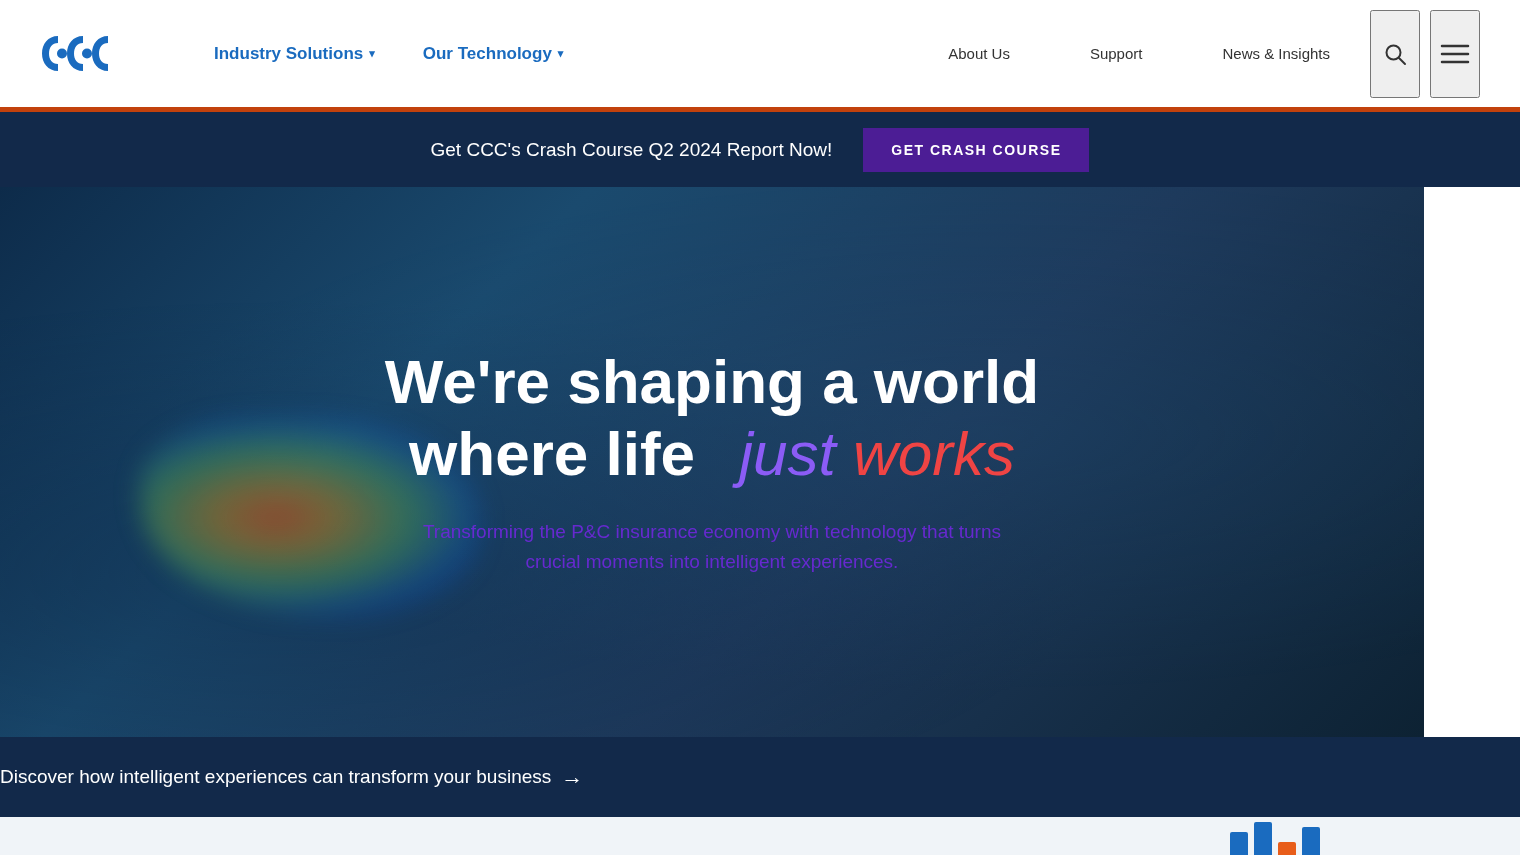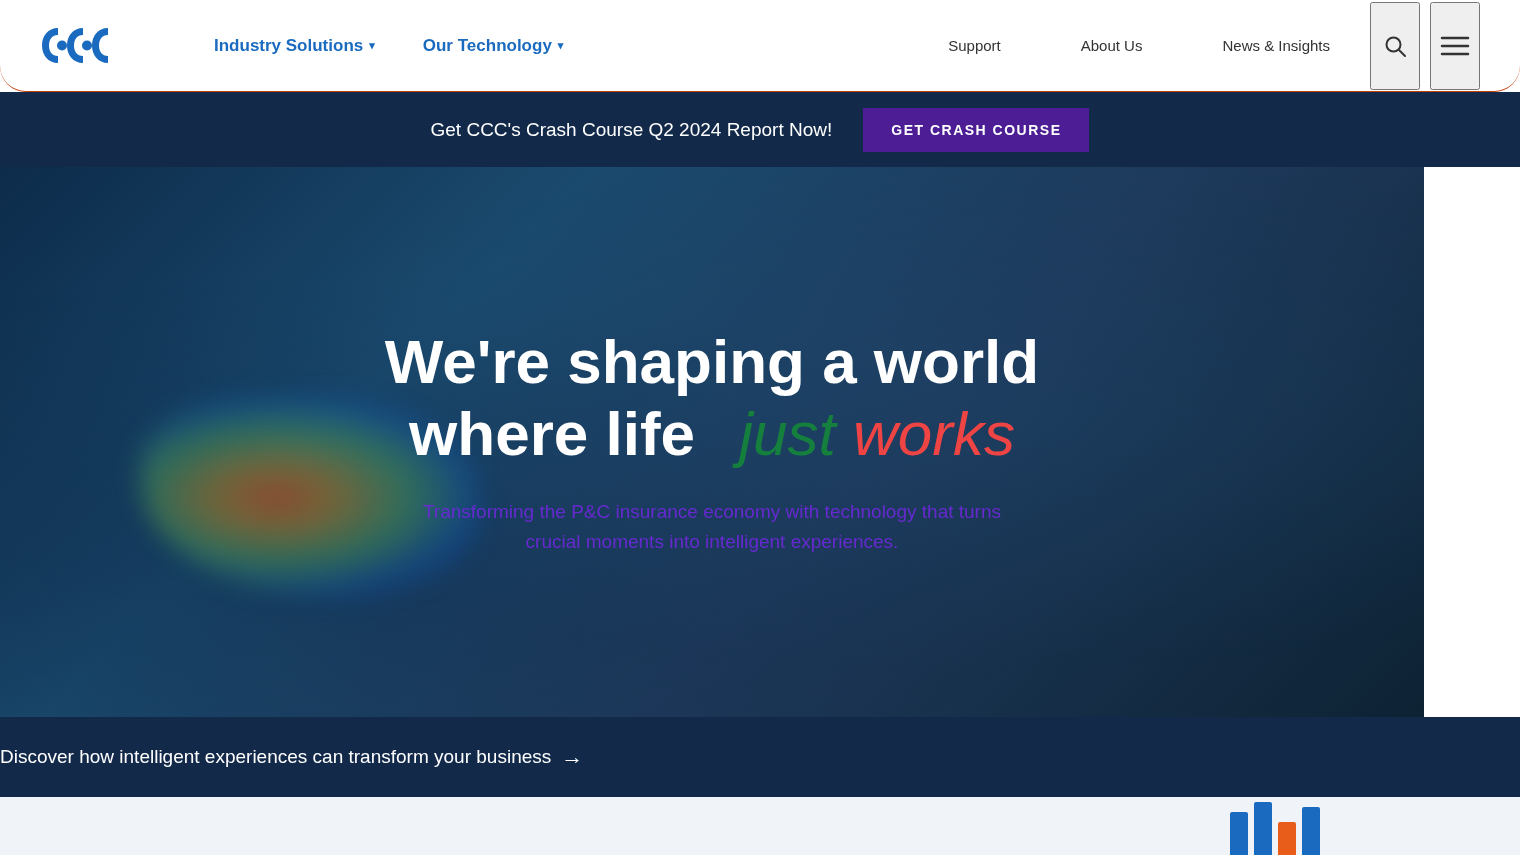--- a/index.html
+++ b/index.html
@@ -2,27 +2,26 @@
 <html><head>
   <meta charset="utf-8">
   <style>
     * { margin: 0; padding: 0; box-sizing: border-box; }
     body { font-family: 'Arial', sans-serif; width: 1520px; overflow-x: hidden; }
 
     
     .header {
       display: flex;
       align-items: center;
-      height: 92px;
+      height: 112px;
       background: #ffffff;
       padding: 0 40px;
-      border-bottom: 1px solid #c2410c;
+      border-bottom: 5px solid #c2410c;
       position: relative;
       z-index: 10;
-      border-radius: 26px;
     }
     .logo-area {
       display: flex;
       align-items: center;
       margin-right: 40px;
     }
     .logo-svg {
       width: 110px;
       height: 55px;
     }
@@ -164,21 +163,21 @@
       padding: 0 20px;
     }
     .hero-title {
       font-size: 62px;
       font-weight: 700;
       line-height: 1.15;
       color: #ffffff;
       margin-bottom: 28px;
     }
     .hero-title-accent {
-      color: #15803d;
+      color: #8b5cf6;
       font-style: italic;
       font-weight: 300;
       margin-left: 27px;
     }
     .hero-title-italic {
       font-style: italic;
       font-weight: 300;
       color: #ef4444;
     }
     .hero-subtitle {
@@ -266,24 +265,24 @@
       <span class="nav-chevron">▾</span>
     </a>
     <a class="nav-item">
       <span>Our Technology</span>
       <span class="nav-chevron">▾</span>
     </a>
   </nav>
 
   <nav class="nav-right">
     <a class="nav-right-item">
+      <span>About Us</span>
+    </a>
+    <a class="nav-right-item">
       <span>Support</span>
-    </a>
-    <a class="nav-right-item">
-      <span>About Us</span>
     </a>
     <a class="nav-right-item">
       <span>News &amp; Insights</span>
     </a>
     <button class="search-btn">
       <svg viewBox="0 0 24 24" fill="none" stroke="#333" stroke-width="2" stroke-linecap="round" stroke-linejoin="round">
         <circle cx="10.5" cy="10.5" r="7"></circle>
         <line x1="16" y1="16" x2="22" y2="22"></line>
       </svg>
     </button>

